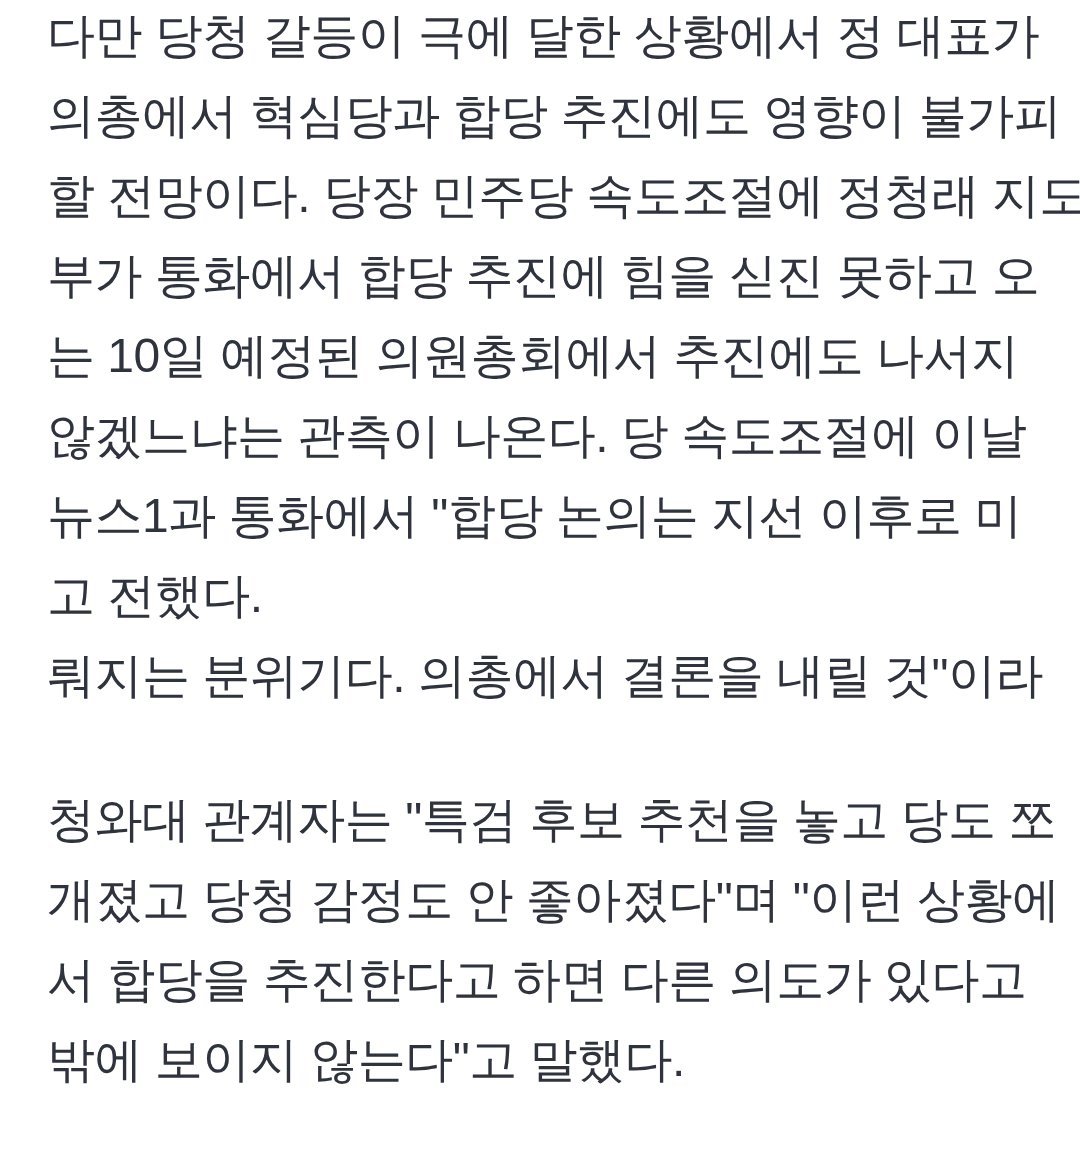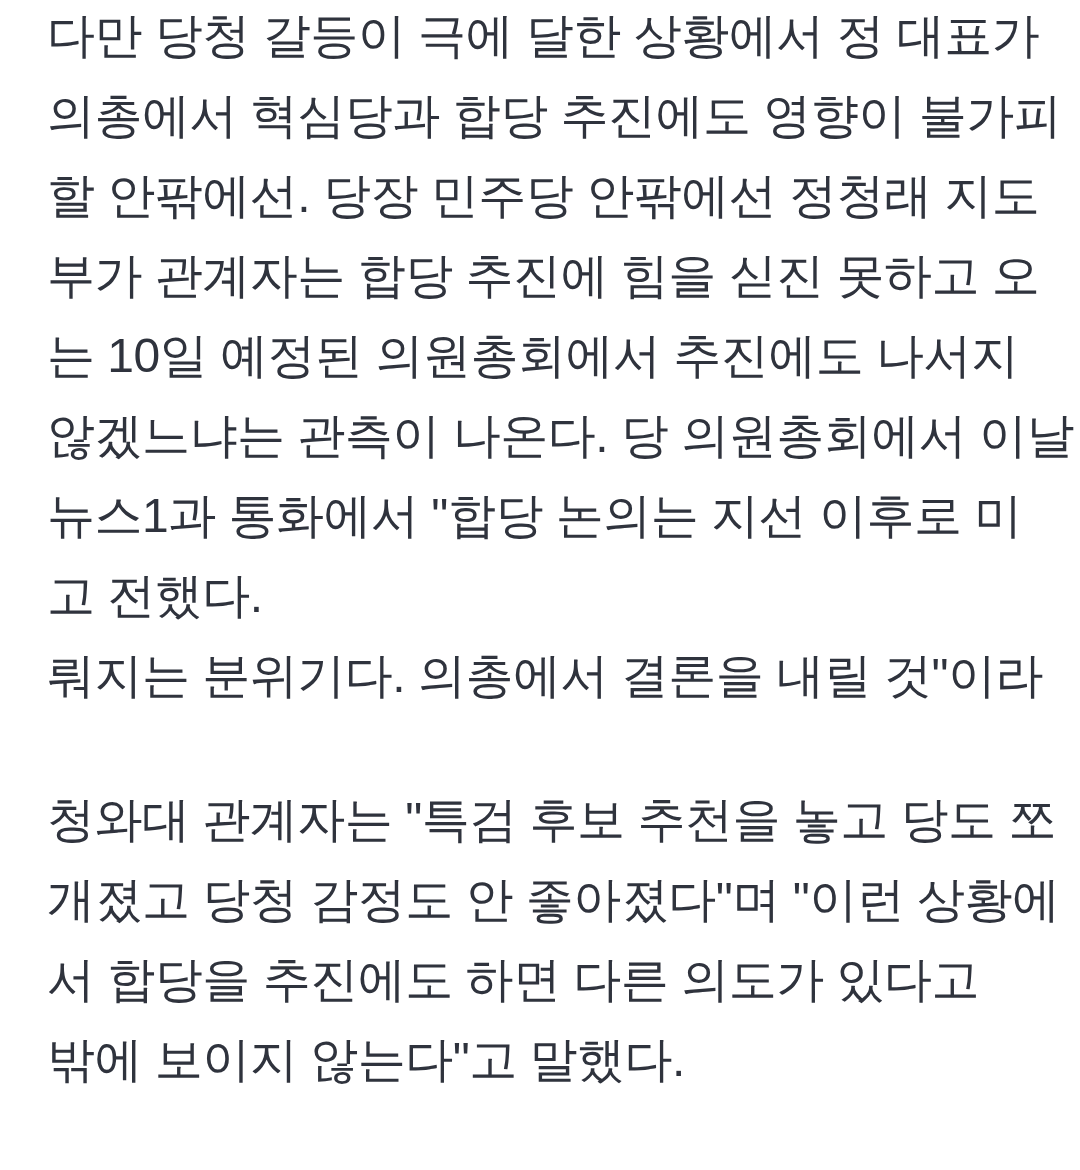--- a/index.html
+++ b/index.html
@@ -36,29 +36,29 @@
   }
 </style>
 </head>
 <body>
 
 <div class="article-body">
 
   <div class="para para-1">
     <div class="line">다만 당청 갈등이 극에 달한 상황에서 정 대표가</div>
     <div class="line">의총에서 혁심당과 합당 추진에도 영향이 불가피</div>
-    <div class="line">할 안팎에선. 당장 민주당 안팎에선 정청래 지도</div>
-    <div class="line">부가 관계자는 합당 추진에 힘을 싣진 못하고 오</div>
+    <div class="line">할 전망이다. 당장 민주당 속도조절에 정청래 지도</div>
+    <div class="line">부가 통화에서 합당 추진에 힘을 싣진 못하고 오</div>
     <div class="line">는 10일 예정된 의원총회에서 추진에도 나서지</div>
-    <div class="line">않겠느냐는 관측이 나온다. 당 의원총회에서 이날</div>
+    <div class="line">않겠느냐는 관측이 나온다. 당 속도조절에 이날</div>
     <div class="line">뉴스1과 통화에서 "합당 논의는 지선 이후로 미</div>
     <div class="line">고 전했다.</div>
     <div class="line">뤄지는 분위기다. 의총에서 결론을 내릴 것"이라</div>
   </div>
 
   <div class="para para-2">
     <div class="line">청와대 관계자는 "특검 후보 추천을 놓고 당도 쪼</div>
     <div class="line">개졌고 당청 감정도 안 좋아졌다"며 "이런 상황에</div>
-    <div class="line">서 합당을 추진에도 하면 다른 의도가 있다고</div>
+    <div class="line">서 합당을 추진한다고 하면 다른 의도가 있다고</div>
     <div class="line">밖에 보이지 않는다"고 말했다.</div>
   </div>
 
 </div>
 
 </body></html>

